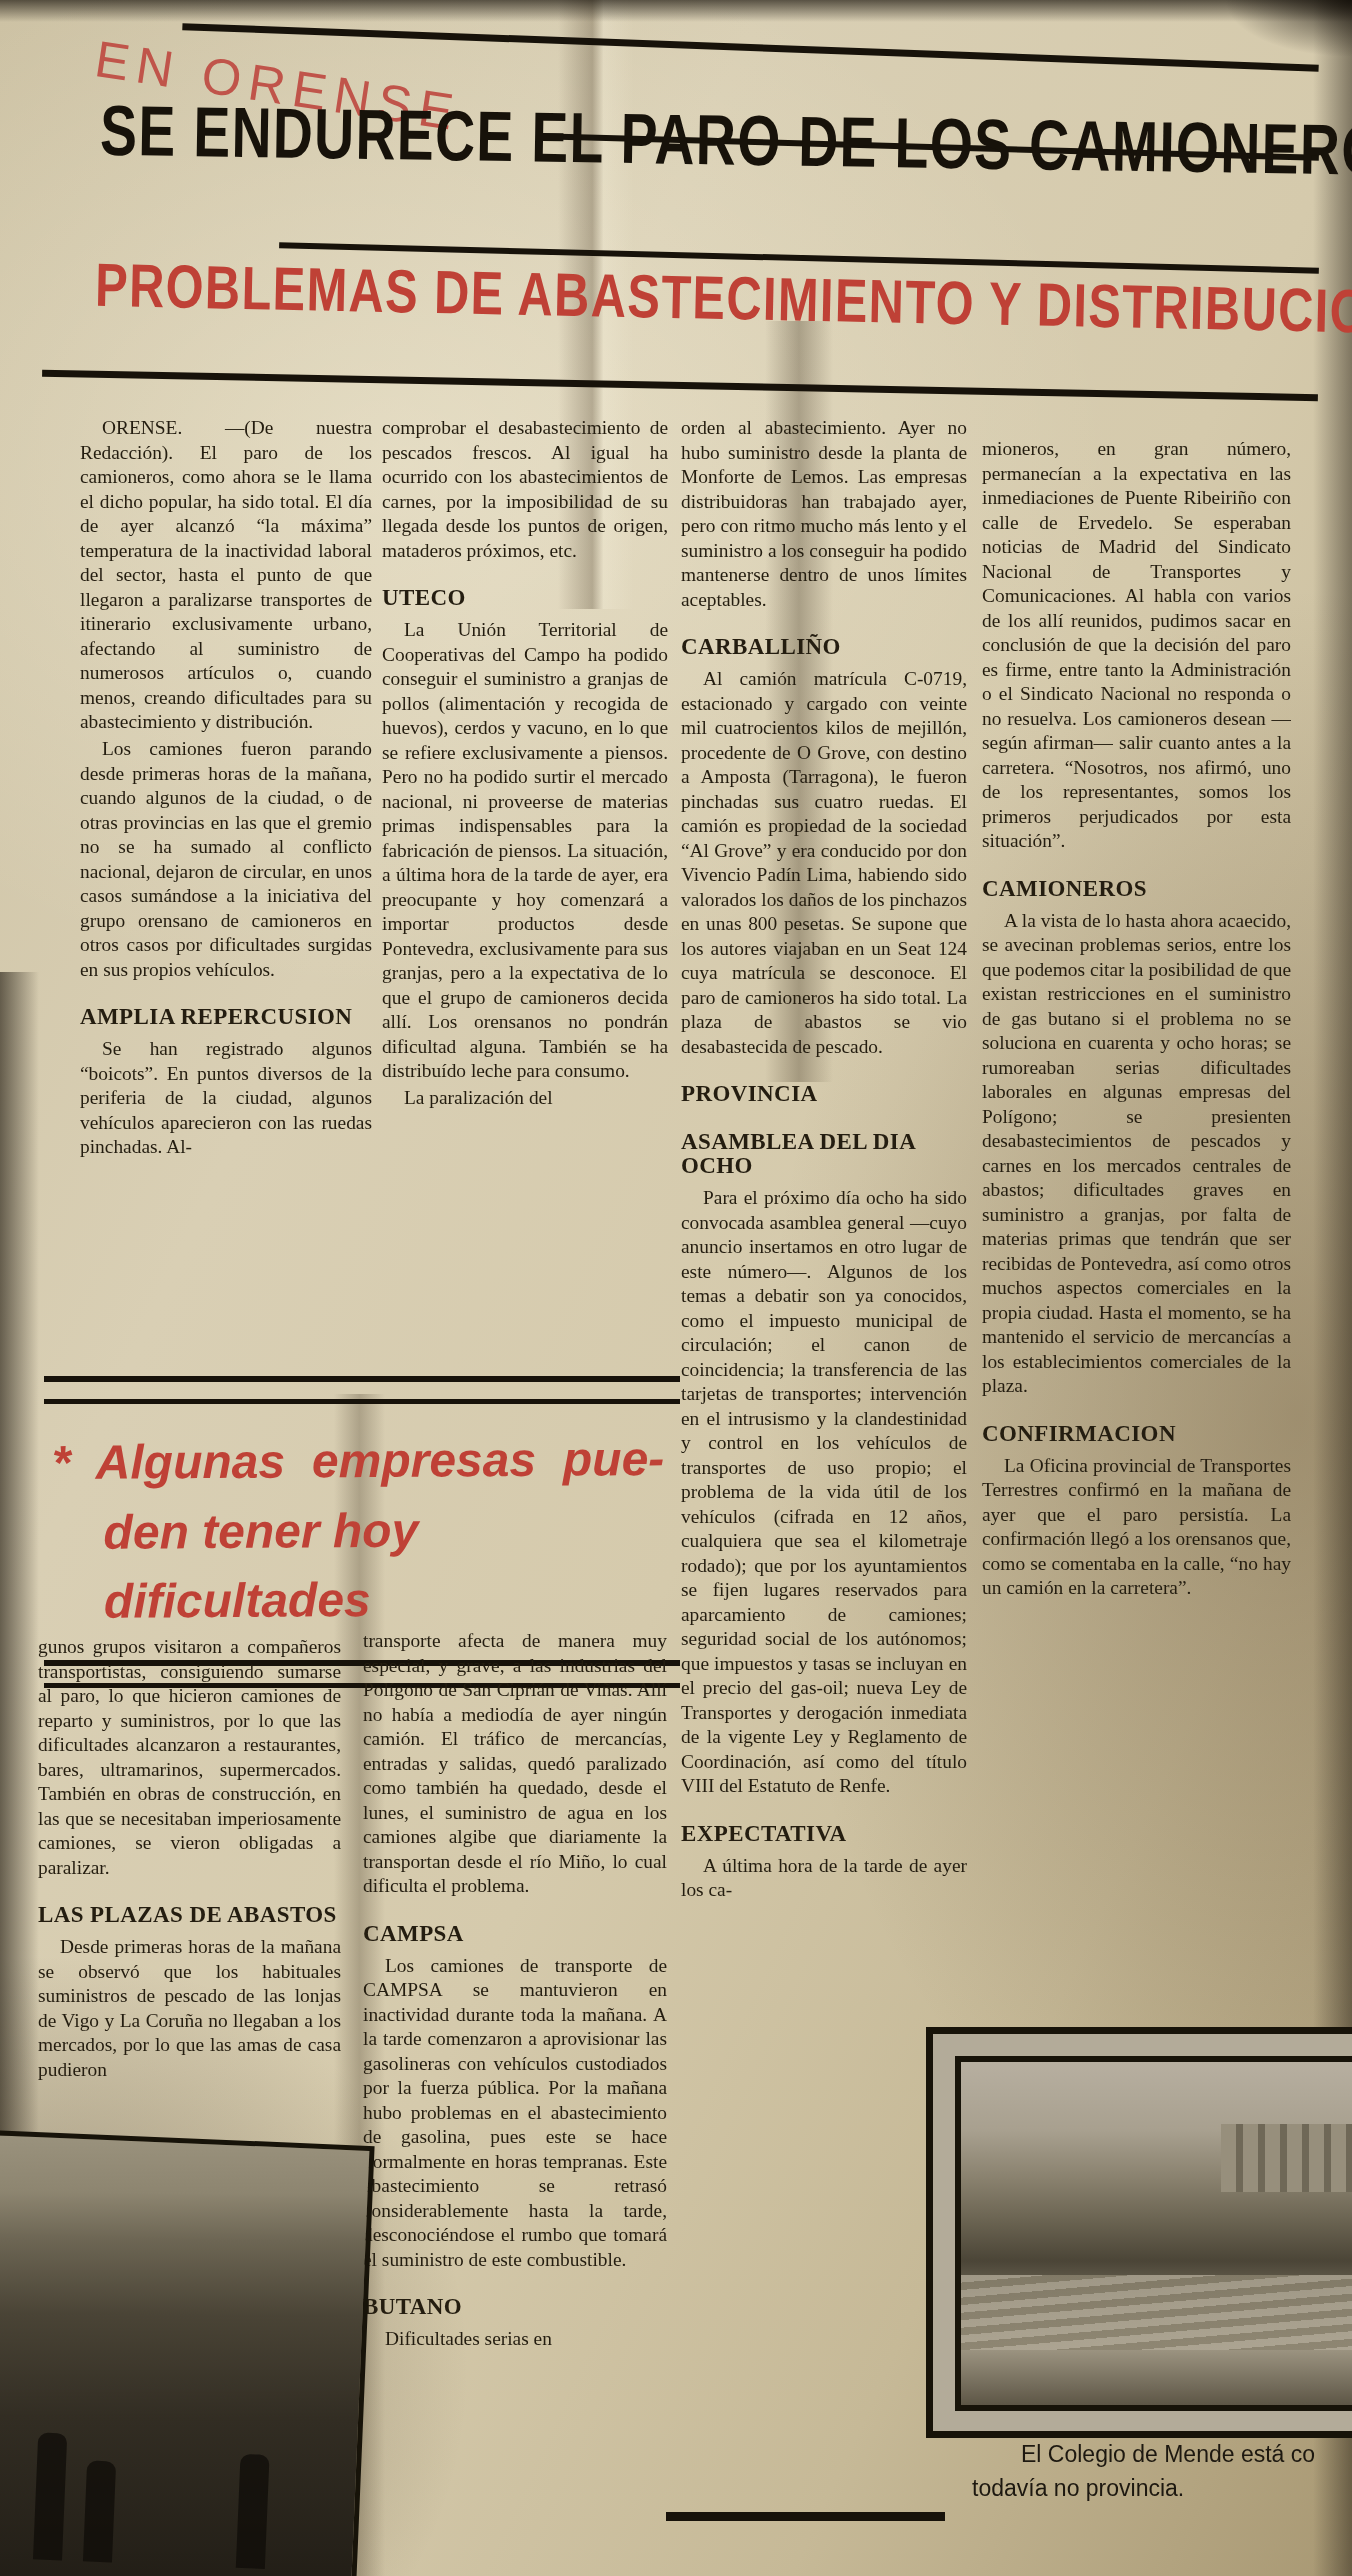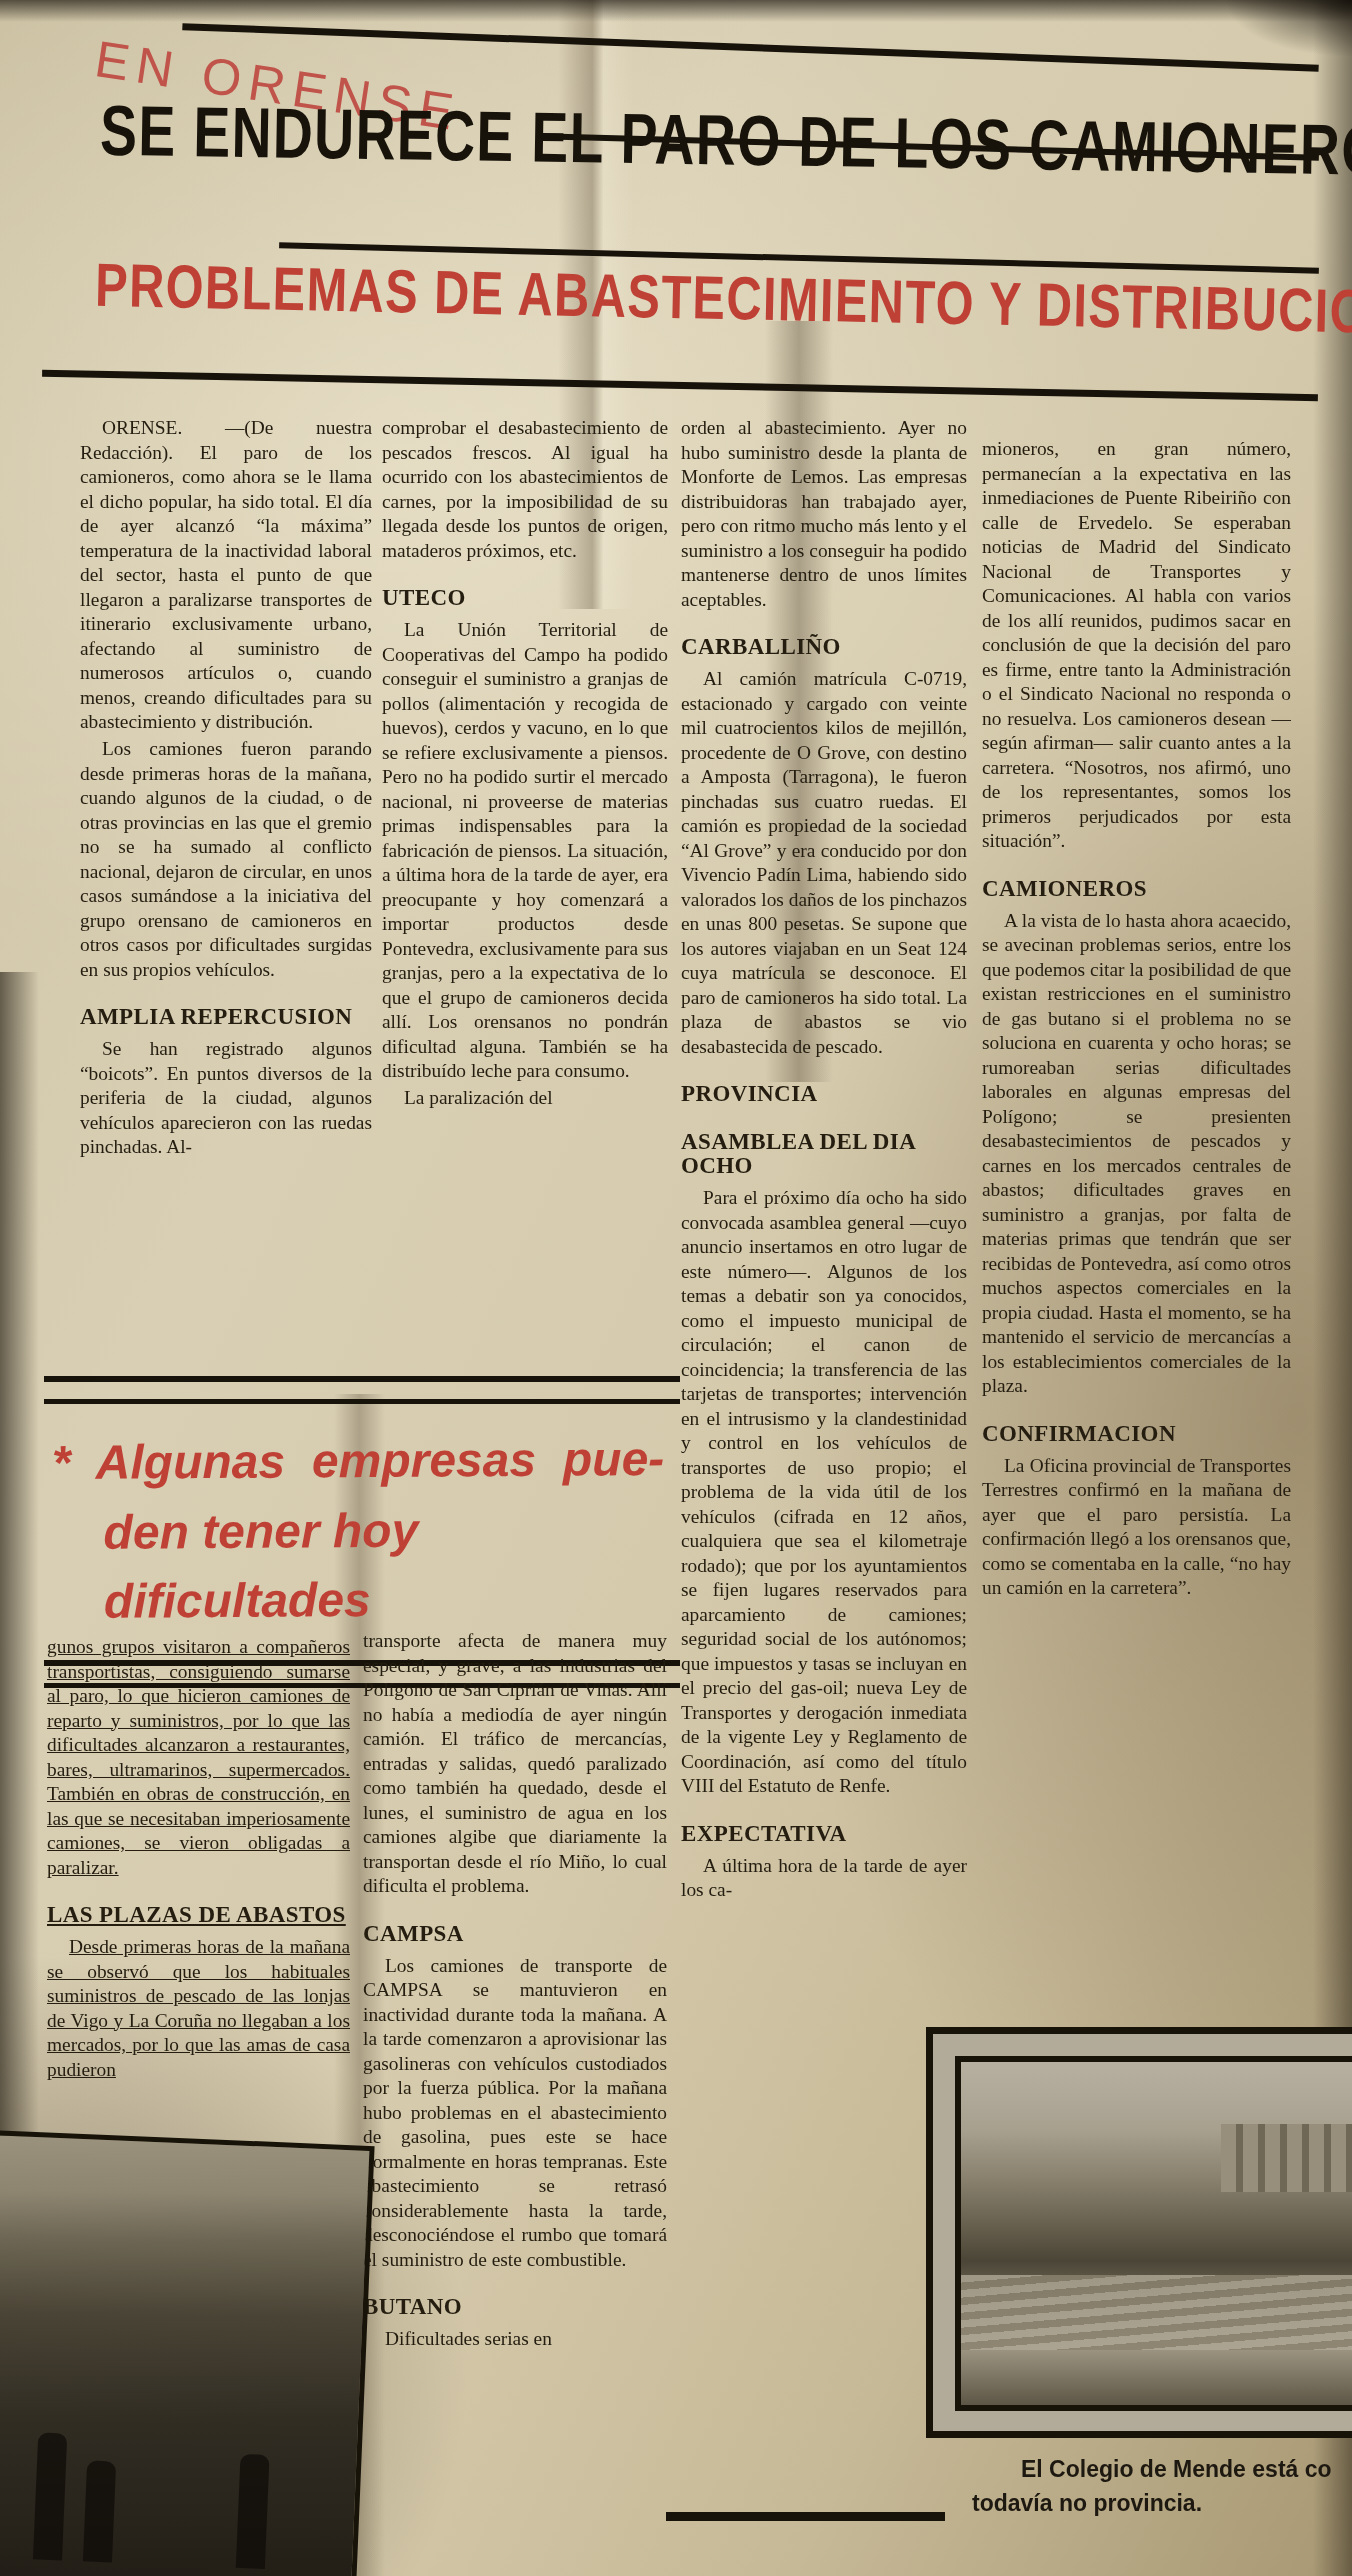--- a/index.html
+++ b/index.html
@@ -40,21 +40,21 @@
   #subheadline{position:absolute;left:95px;top:272px;white-space:nowrap;transform:rotate(1.2deg);}
   #subheadline .hi{display:inline-block;transform:scaleX(.80);transform-origin:0 60%;
     font-family:"Liberation Sans",sans-serif;font-weight:700;font-size:61px;line-height:1;
     letter-spacing:1.7px;color:#bf4136;}
 
   .col{position:absolute;text-align:justify;font-size:19.4px;line-height:24.5px;}
   #col1{left:80px;top:416px;width:292px;}
   #col2{left:382px;top:416px;width:286px;}
   #col3{left:681px;top:416px;width:286px;}
   #col4{left:982px;top:437px;width:309px;}
-  #lcol1{left:47px;top:1635px;width:303px;text-decoration:underline;}
+  #lcol1{left:38px;top:1635px;width:303px;}
   #lcol2{left:363px;top:1629px;width:304px;}
   .body-p{margin:0 0 2.5px;text-indent:22px;}
   .body-p.cont{text-indent:0;}
   .sec-h{font-weight:700;font-size:23px;letter-spacing:0.4px;margin:23px 0 7.6px;text-align:left;}
 
   #deck{position:absolute;left:44px;top:1376px;width:636px;}
   .drule{height:17px;border-top:6px solid #17120a;border-bottom:5px solid #17120a;}
   #deck-text{padding:22px 5px 25px 8.5px;
     font-family:"Liberation Sans",sans-serif;font-style:italic;font-weight:700;
     font-size:48px;line-height:1.45;color:#bf4136;transform:rotate(-.4deg);}
@@ -75,22 +75,22 @@
     border:7.6px solid #171309;background:#b3ab99;}
   #photo-right .inner{position:absolute;left:22px;top:22px;right:-34px;bottom:20px;border:6px solid #171309;
     background:
       linear-gradient(180deg,#b7afa0 0%,#a8a08f 20%,#89816e 34%,#6b6452 46%,#4b4537 58%,#7d7664 72%,#9b9380 84%,#5d5646 100%);}
   #photo-right .bld{position:absolute;left:55%;top:18%;width:38%;height:20%;
     background:repeating-linear-gradient(90deg,#978f7c 0 15px,#6f6857 15px 22px);}
   #photo-right .water{position:absolute;left:0;top:62%;width:100%;height:22%;
     background:repeating-linear-gradient(175deg,#b0a896 0 7.6px,#8b836f 7.6px 15px);opacity:.8;}
 
   #caption{position:absolute;left:972px;top:2437px;width:380px;
-    font-family:"Liberation Sans",sans-serif;font-weight:700;font-size:23px;line-height:34px;
-    color:#1d1810;white-space:nowrap;margin-top:15px;}
+    font-family:"Liberation Sans",sans-serif;font-weight:400;font-size:23px;line-height:34px;
+    color:#1d1810;white-space:nowrap;}
   #caption .c1{padding-left:49px;}
 </style>
 </head>
 <body>
 
 <div id="page">
 
   <div class="crease" id="crease-top"></div>
   <div class="crease" id="crease-mid"></div>
   <div class="crease" id="crease-low"></div>

